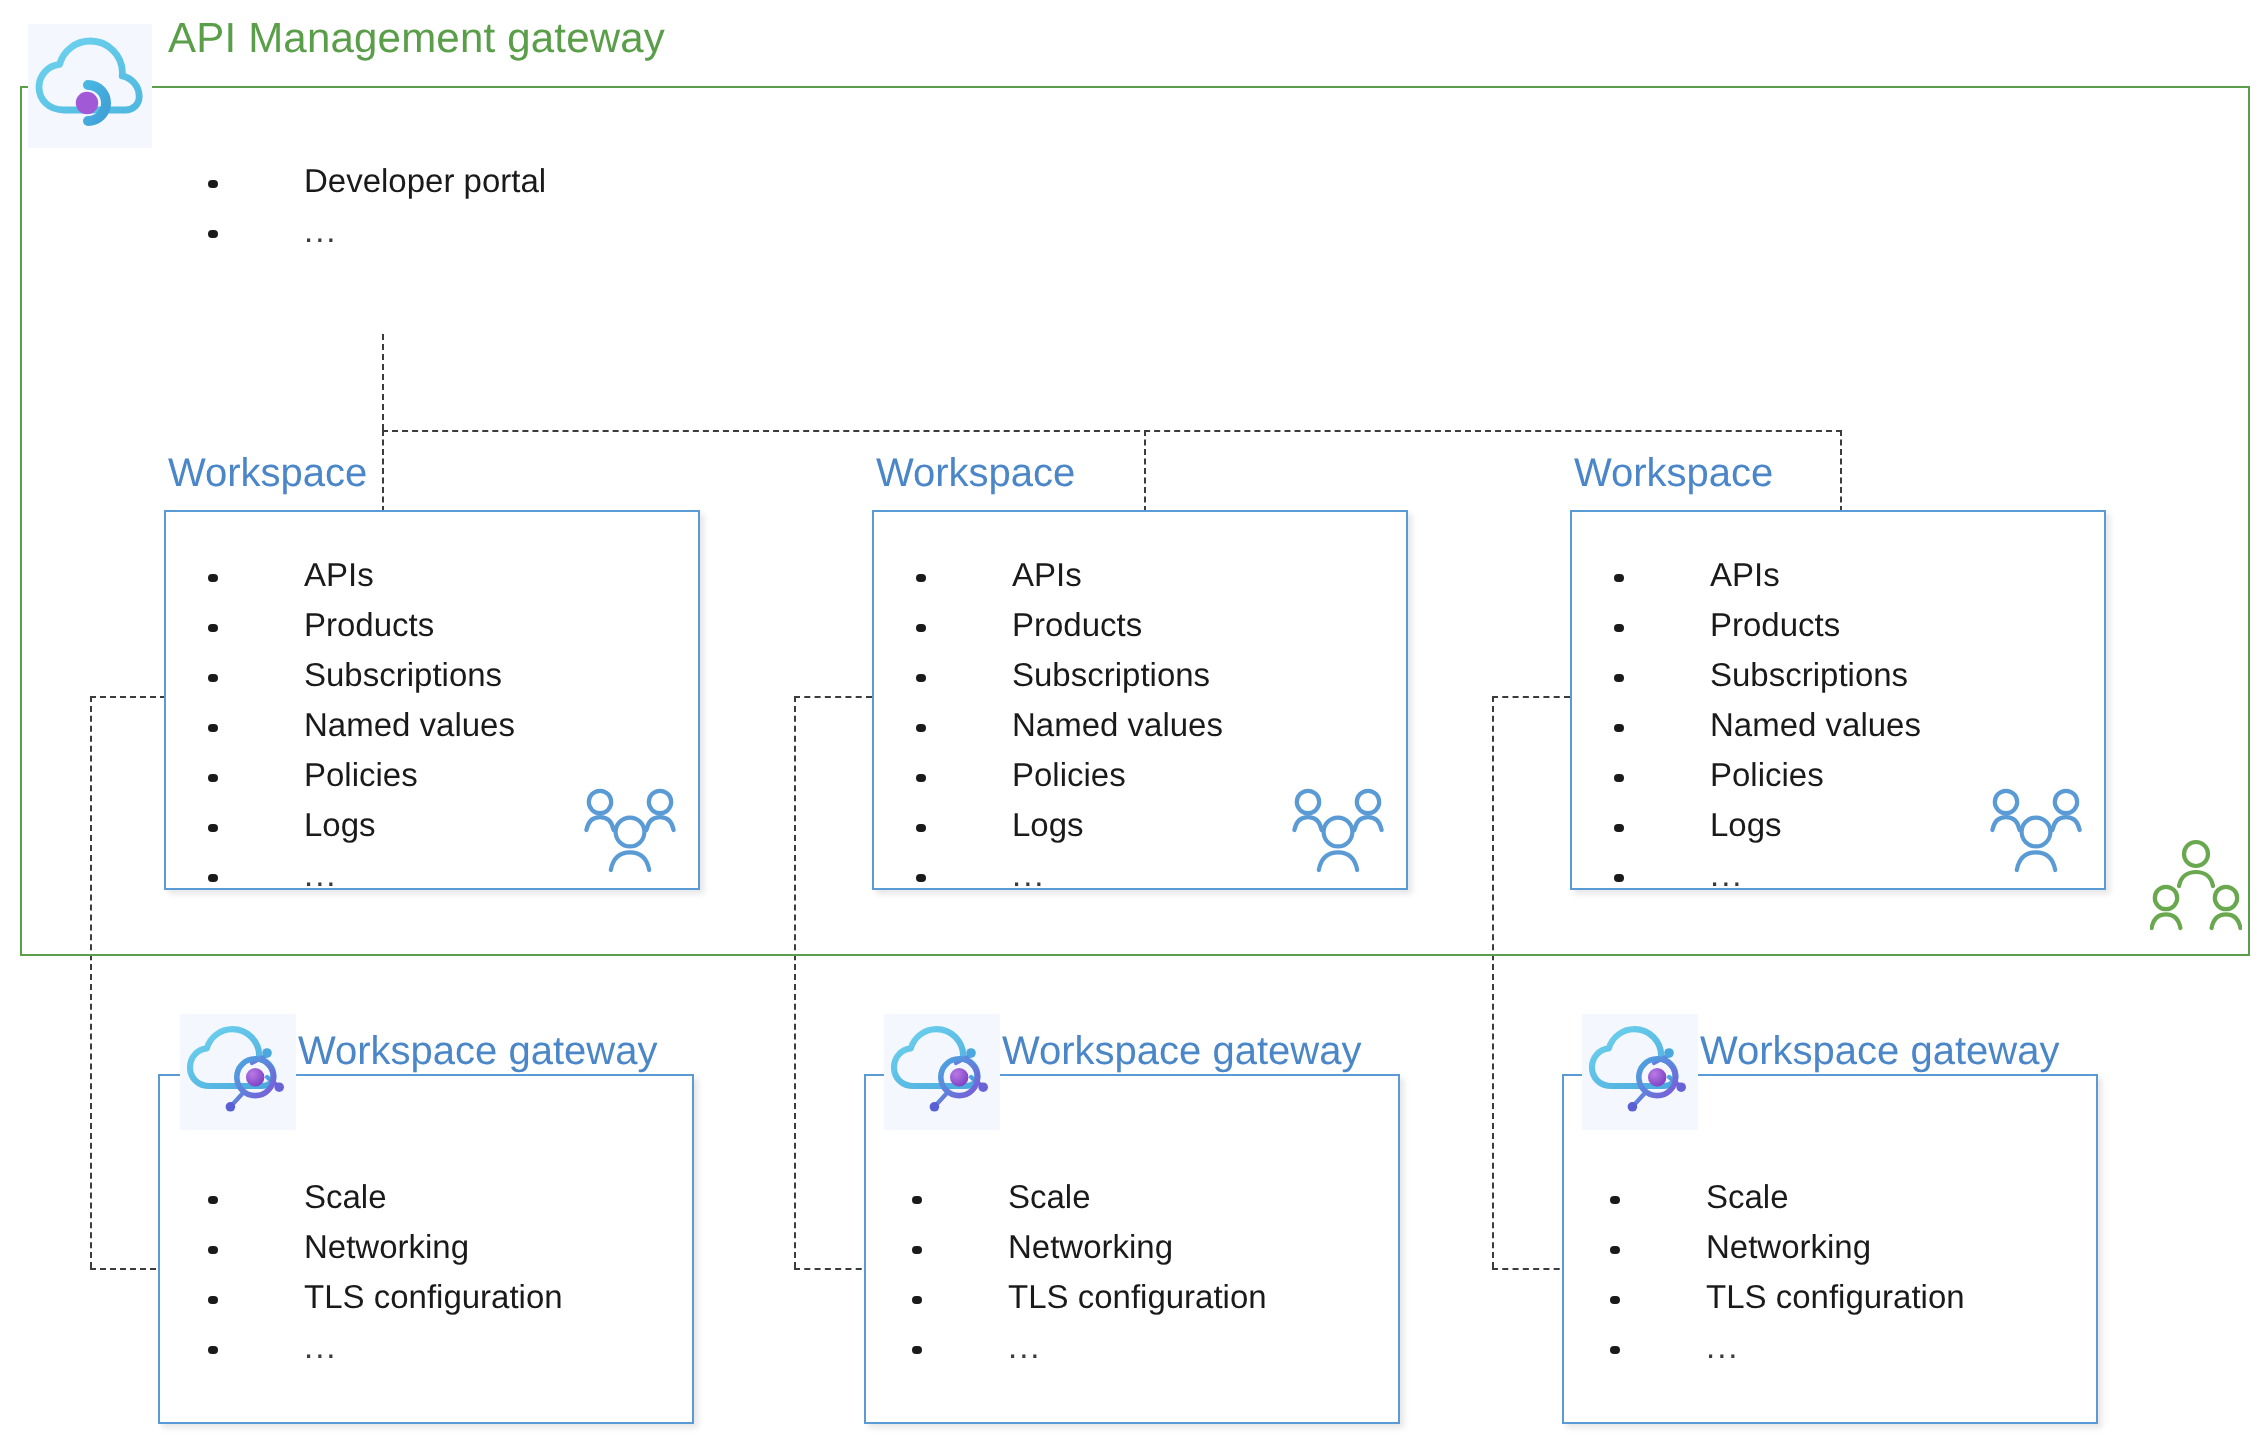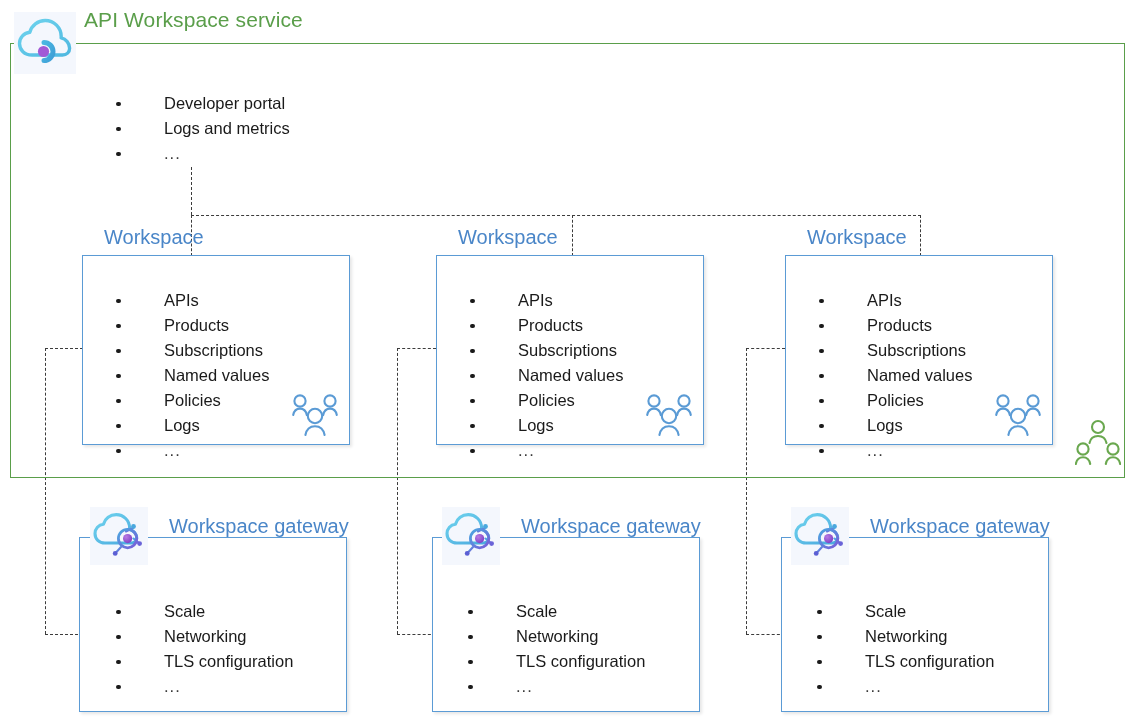--- a/index.html
+++ b/index.html
@@ -25,25 +25,25 @@
   #apim-icon-tile{left:14px;top:12px;width:62px;height:62px;}
   .gw-icon-tile{width:58px;height:58px;}
 
   
   .box{
     position:absolute;box-sizing:border-box;
     border:1.4px solid #5b9bd5;background:#ffffff;
     box-shadow:2px 2px 3px rgba(0,0,0,.10);
   }
   .box-title{
-    position:absolute;font-size:20px;color:#4a86c8;white-space:nowrap;margin-left:20px;
-  }
-
-  
-  ul.bul{list-style:none;margin:16px;padding:0;position:absolute;}
+    position:absolute;font-size:20px;color:#4a86c8;white-space:nowrap;
+  }
+
+  
+  ul.bul{list-style:none;margin:4px;padding:0;position:absolute;}
   ul.bul li{
     position:relative;font-size:16.5px;color:#1a1a1a;
     line-height:25px;padding-left:48px;white-space:nowrap;
   }
   ul.bul li::before{
     content:"";position:absolute;left:0px;top:10.5px;
     width:4.5px;height:4.5px;border-radius:50%;background:#1a1a1a;
   }
   ul.bul li.ellip{color:#3a3a3a;letter-spacing:1px;}
 
@@ -74,21 +74,21 @@
   <div class="dash-h" style="left:397px;top:348px;width:39px;"></div>
   <div class="dash-v" style="left:397px;top:348px;height:286px;"></div>
   <div class="dash-h" style="left:397px;top:634px;width:39px;"></div>
 
   <div class="dash-h" style="left:746px;top:348px;width:39px;"></div>
   <div class="dash-v" style="left:746px;top:348px;height:286px;"></div>
   <div class="dash-h" style="left:746px;top:634px;width:39px;"></div>
 
   <div id="apim-container"></div>
 
-  <div id="apim-title">API Workspace service</div>
+  <div id="apim-title">API Management gateway</div>
 
   <div class="icon-tile" id="apim-icon-tile">
     <svg width="62" height="62" viewBox="0 0 62 62" aria-hidden="true">
       <defs>
         <linearGradient id="gCloudA" x1="0" y1="0" x2="1" y2="1">
           <stop offset="0%" stop-color="#6fd4ee"></stop>
           <stop offset="100%" stop-color="#4fb8e0"></stop>
         </linearGradient>
         <linearGradient id="gRingA" x1="0" y1="0" x2="1" y2="1">
           <stop offset="0%" stop-color="#49b7e2"></stop>
@@ -99,21 +99,20 @@
                C17.6 13.4 23.8 8.5 31.2 8.5 C40 8.5 47.2 15.6 47.2 24.4
                C47.2 24.9 47.2 25.4 47.1 25.9 C52 26.9 55.6 31.2 55.6 36.3
                C55.6 40.2 52.6 43 48.5 43 Z" fill="none" stroke="url(#gCloudA)" stroke-width="3.4" stroke-linejoin="round"></path>
       <path d="M30 30.5 A9 9 0 1 1 30 48.5" fill="none" stroke="url(#gRingA)" stroke-width="5" stroke-linecap="round"></path>
       <circle cx="29.5" cy="39.5" r="5.6" fill="#a259d6"></circle>
     </svg>
   </div>
 
   <ul class="bul" id="apim-list" style="left:100px;top:75px;">
     <li>Developer portal</li>
-    <li>Logs and metrics</li>
     <li class="ellip">...</li>
   </ul>
 
   <div class="people" style="left:1075px;top:418px;">
     <svg width="46" height="50" viewBox="0 0 46 50" aria-hidden="true">
       <g fill="none" stroke="#6aa84f" stroke-width="2.1" stroke-linecap="round">
         <circle cx="23" cy="9" r="6"></circle>
         <path d="M14.5 25 C15.5 20 19 18 23 18 C27 18 30.5 20 31.5 25"></path>
         <circle cx="8" cy="31" r="5.6"></circle>
         <path d="M0.8 46 C1.7 41.2 4.6 39.2 8 39.2 C11.4 39.2 14.3 41.2 15.2 46"></path>

